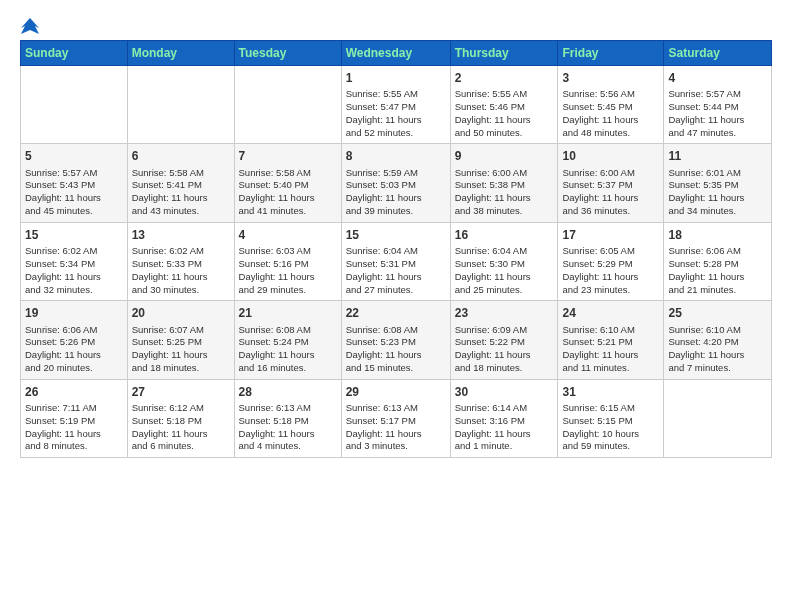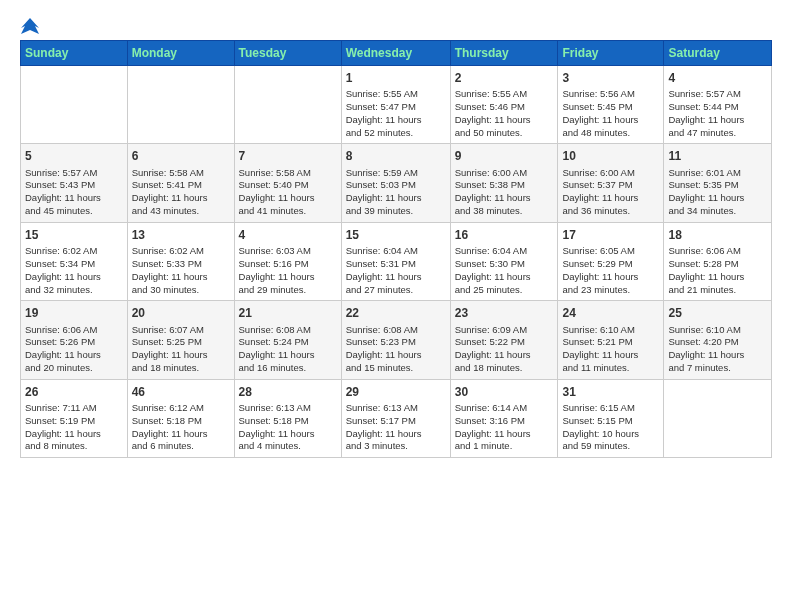--- a/index.html
+++ b/index.html
@@ -300,21 +300,21 @@
         </tr>
         <tr>
           <td>
             <span class="day-num">26</span>
             <div>Sunrise: 7:11 AM</div>
             <div>Sunset: 5:19 PM</div>
             <div>Daylight: 11 hours</div>
             <div>and 8 minutes.</div>
           </td>
           <td>
-            <span class="day-num">46</span>
+            <span class="day-num">27</span>
             <div>Sunrise: 6:12 AM</div>
             <div>Sunset: 5:18 PM</div>
             <div>Daylight: 11 hours</div>
             <div>and 6 minutes.</div>
           </td>
           <td>
             <span class="day-num">28</span>
             <div>Sunrise: 6:13 AM</div>
             <div>Sunset: 5:18 PM</div>
             <div>Daylight: 11 hours</div>

